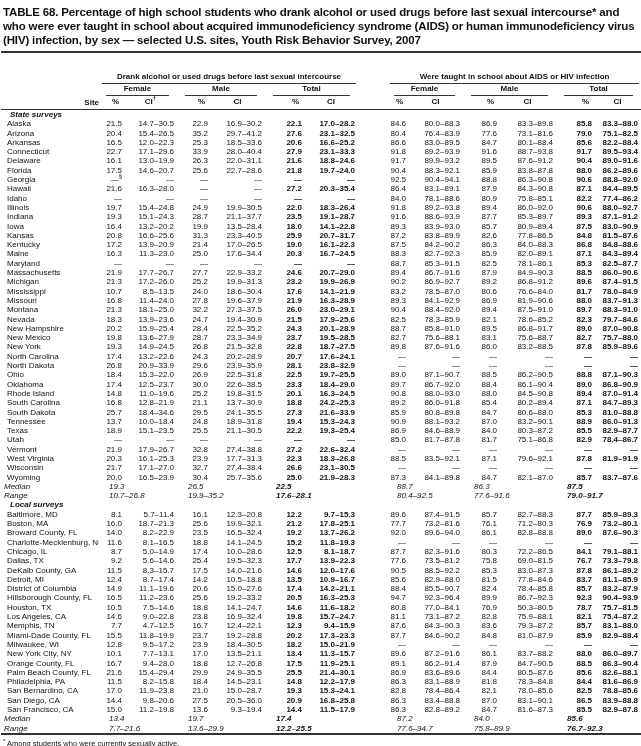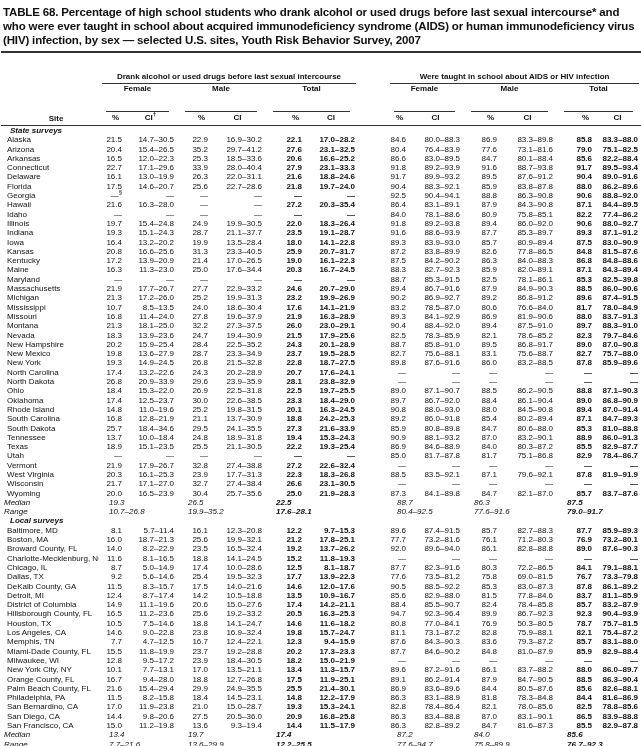--- a/index.html
+++ b/index.html
@@ -4,23 +4,23 @@
 <style>
   html,body{margin:0;padding:0;background:#fff;}
   body{width:641px;height:746px;font-family:"Liberation Sans","DejaVu Sans",sans-serif;color:#111;overflow:hidden;}
   .page{padding:3px 1px 0 1px;}
   .title{font-weight:bold;font-size:11.5px;line-height:14px;letter-spacing:-0.15px;padding:2px 2px 4px 2px;}
   table{border-collapse:collapse;table-layout:fixed;width:639px;font-size:8px;
         border-top:2px solid #333;border-bottom:2px solid #333;}
   th,td{padding:0;white-space:nowrap;font-weight:normal;vertical-align:bottom;}
   
   thead th{font-weight:bold;}
-  .site-h{text-align:center;padding-left:12px;padding-bottom:2px;font-size:8px;}
+  .site-h{text-align:right;padding-left:12px;padding-bottom:2px;font-size:8px;}
   .grp div{border-bottom:1px solid #333;margin:0 3px;padding:18px 0 1px 0;text-align:center;font-size:8px;line-height:11px;}
-  .sub div{border-bottom:1px solid #333;margin:0 9px 0 7px;text-align:center;font-size:8px;line-height:10px;padding-bottom:17px;}
+  .sub div{border-bottom:1px solid #333;margin:0 9px 0 7px;text-align:center;font-size:8px;line-height:10px;padding-bottom:1px;}
   tr.pctci th{border-bottom:1.5px solid #333;padding-bottom:2px;line-height:11px;}
   tr.pctci th.pct{text-align:right;padding-right:4px;}
   tr.pctci th.ci{text-align:center;}
   .site-h,.gap-h{border-bottom:1.5px solid #333;}
   sup{font-size:6px;vertical-align:super;line-height:0;}
   
   tbody td{line-height:9.3px;font-size:8px;}
   td.sec{font-weight:bold;padding-left:9px;font-style:italic;}
   td.site{text-align:left;padding-left:6px;overflow:hidden;}
   td.pct{text-align:right;padding-right:1px;}
@@ -353,21 +353,21 @@
           <td class="pct">—</td>
           <td class="ci">—</td>
           <td class="pct b">—</td>
           <td class="ci b">—</td>
           <td class="gap"></td>
           <td class="pct">88.7</td>
           <td class="ci">85.3–91.5</td>
           <td class="pct">82.5</td>
           <td class="ci">78.1–86.1</td>
           <td class="pct b">85.3</td>
-          <td class="ci b">82.5–39.8</td>
+          <td class="ci b">82.5–87.7</td>
         </tr>
         <tr>
           <td class="site">Massachusetts</td>
           <td class="pct">21.9</td>
           <td class="ci">17.7–26.7</td>
           <td class="pct">27.7</td>
           <td class="ci">22.9–33.2</td>
           <td class="pct b">24.6</td>
           <td class="ci b">20.7–29.0</td>
           <td class="gap"></td>

